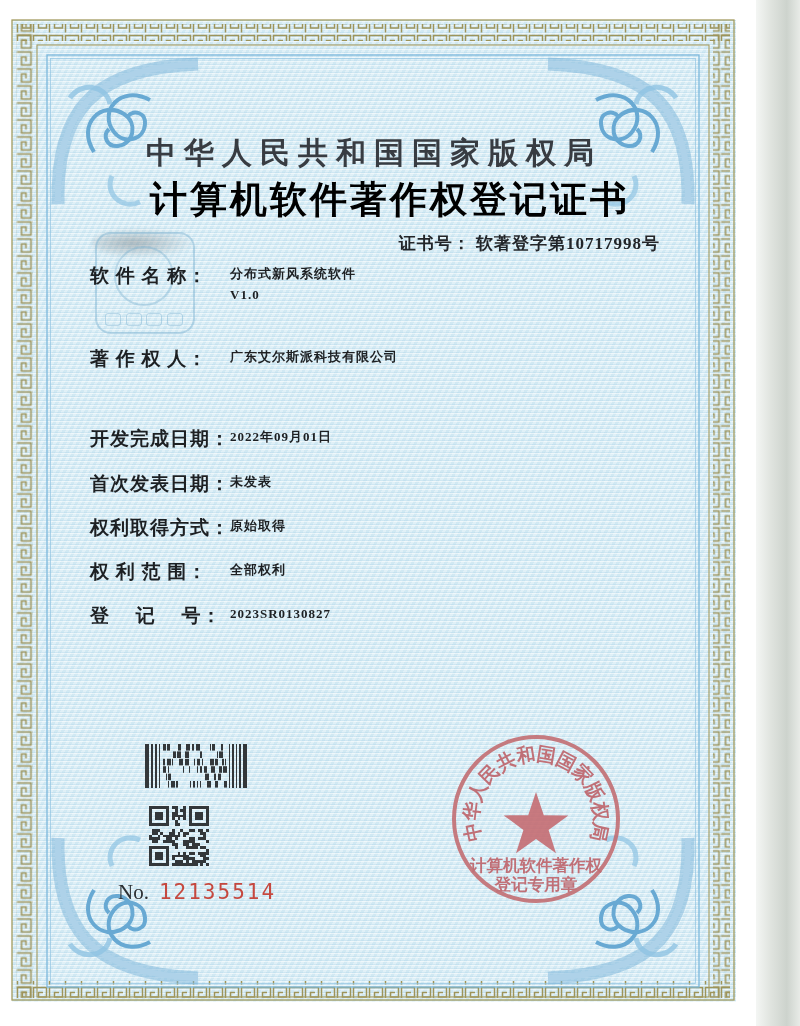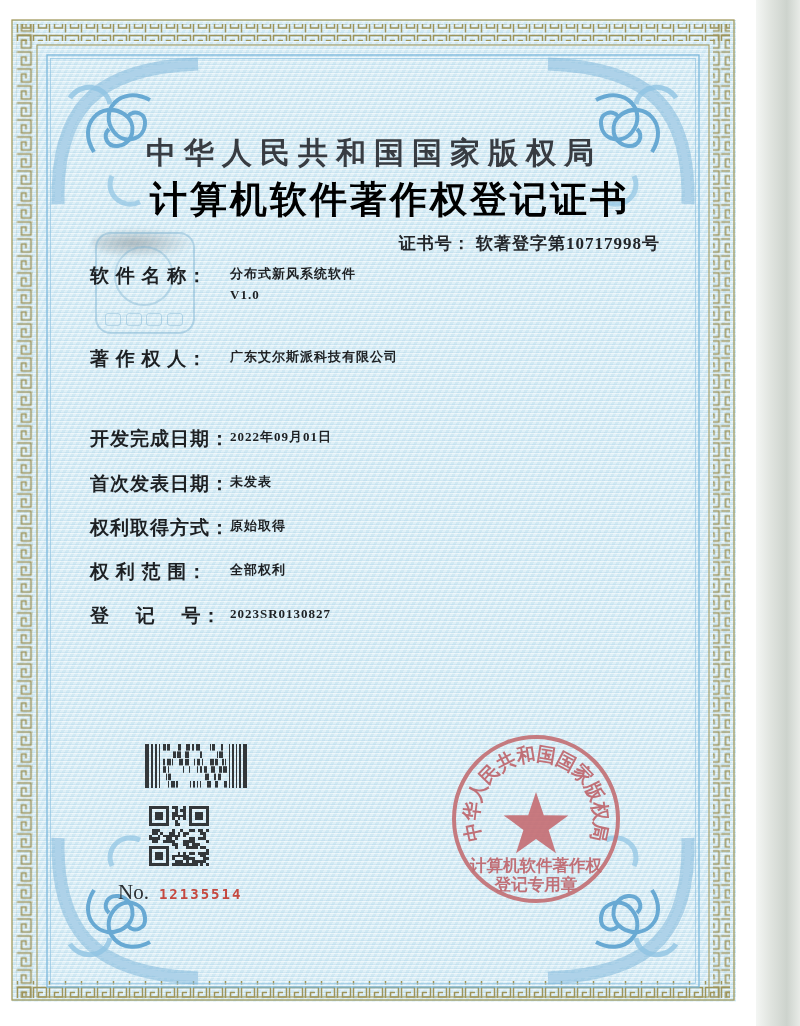--- a/index.html
+++ b/index.html
@@ -58,22 +58,22 @@
   .emboss-shadow{
     position:absolute;left:80px;top:208px;width:104px;height:30px;border-radius:50%;
     background:radial-gradient(ellipse at 40% 50%,rgba(110,118,122,.45),rgba(110,118,122,0) 70%);
     filter:blur(2px);
   }
   .barcode{position:absolute;left:133px;top:724px;}
   .qrcode{position:absolute;left:137px;top:786px;}
   .stamp{position:absolute;left:435px;top:710px;opacity:.88;pointer-events:none;}
   .serial{position:absolute;left:106px;top:860px;font-size:21px;color:#2c3034;}
   .serial .num{
-    color:#c5483f;font-family:"DejaVu Sans Mono",monospace;font-size:14px;
-    letter-spacing:2px;margin-left:10px;font-weight:bold;
+    color:#c5483f;font-family:"DejaVu Sans Mono",monospace;font-size:21px;
+    letter-spacing:2px;margin-left:10px;font-weight:normal;
   }
   .issue-date{
     position:absolute;left:442px;top:866px;font-size:23px;font-weight:bold;
     color:#17181b;letter-spacing:2px;
   }
 </style>
 </head>
 <body>
 
 <div class="scan-edge"></div>

